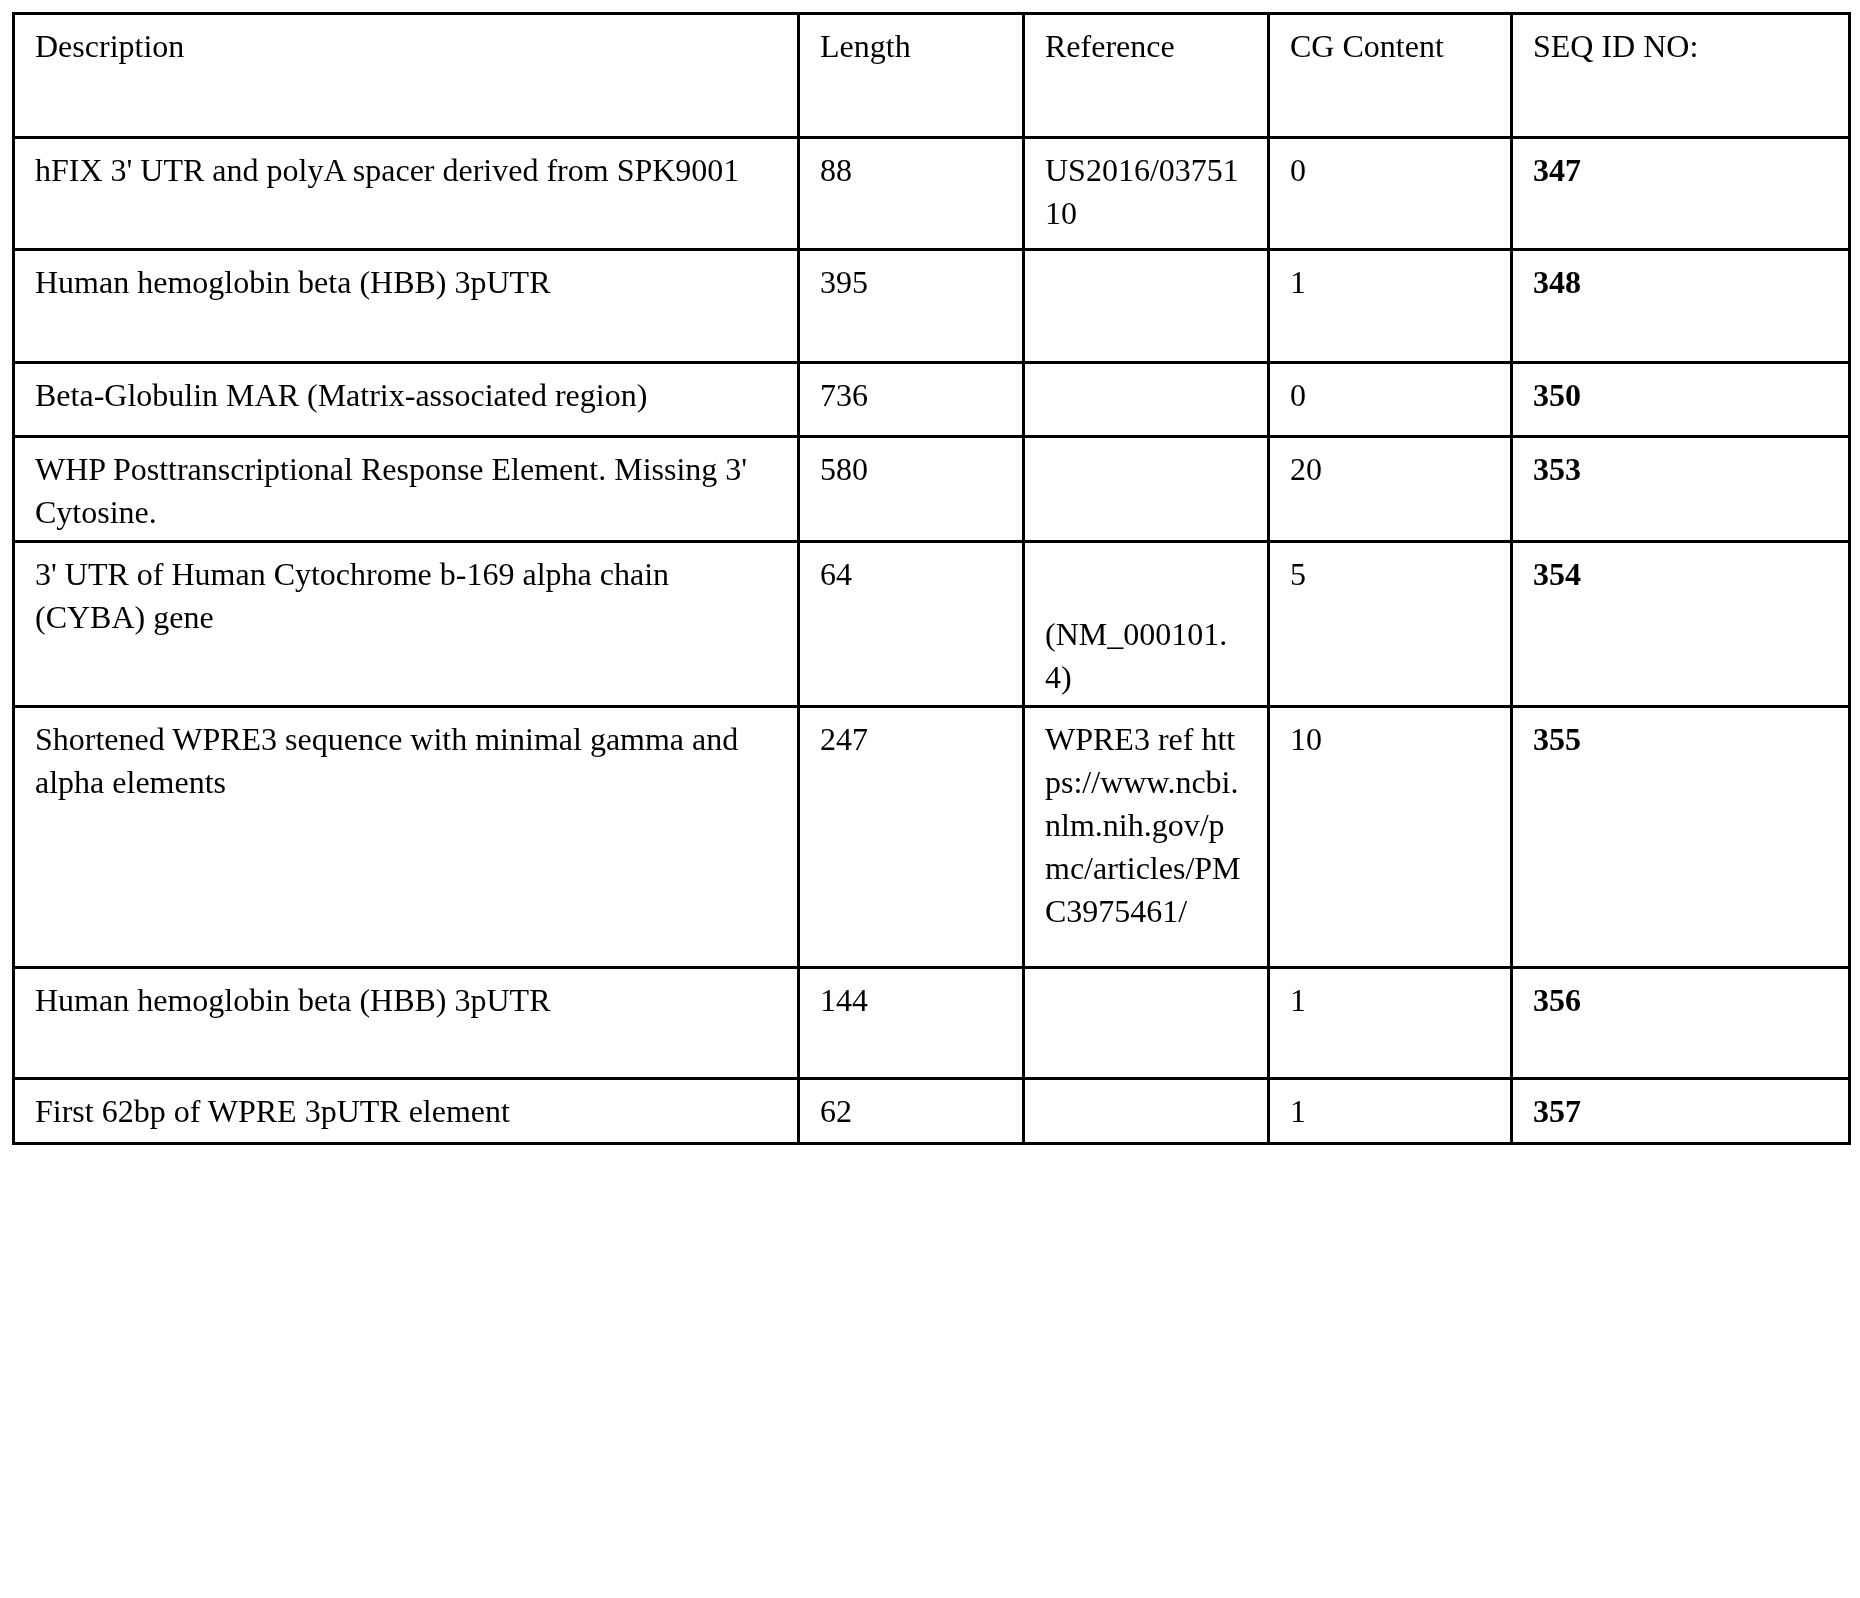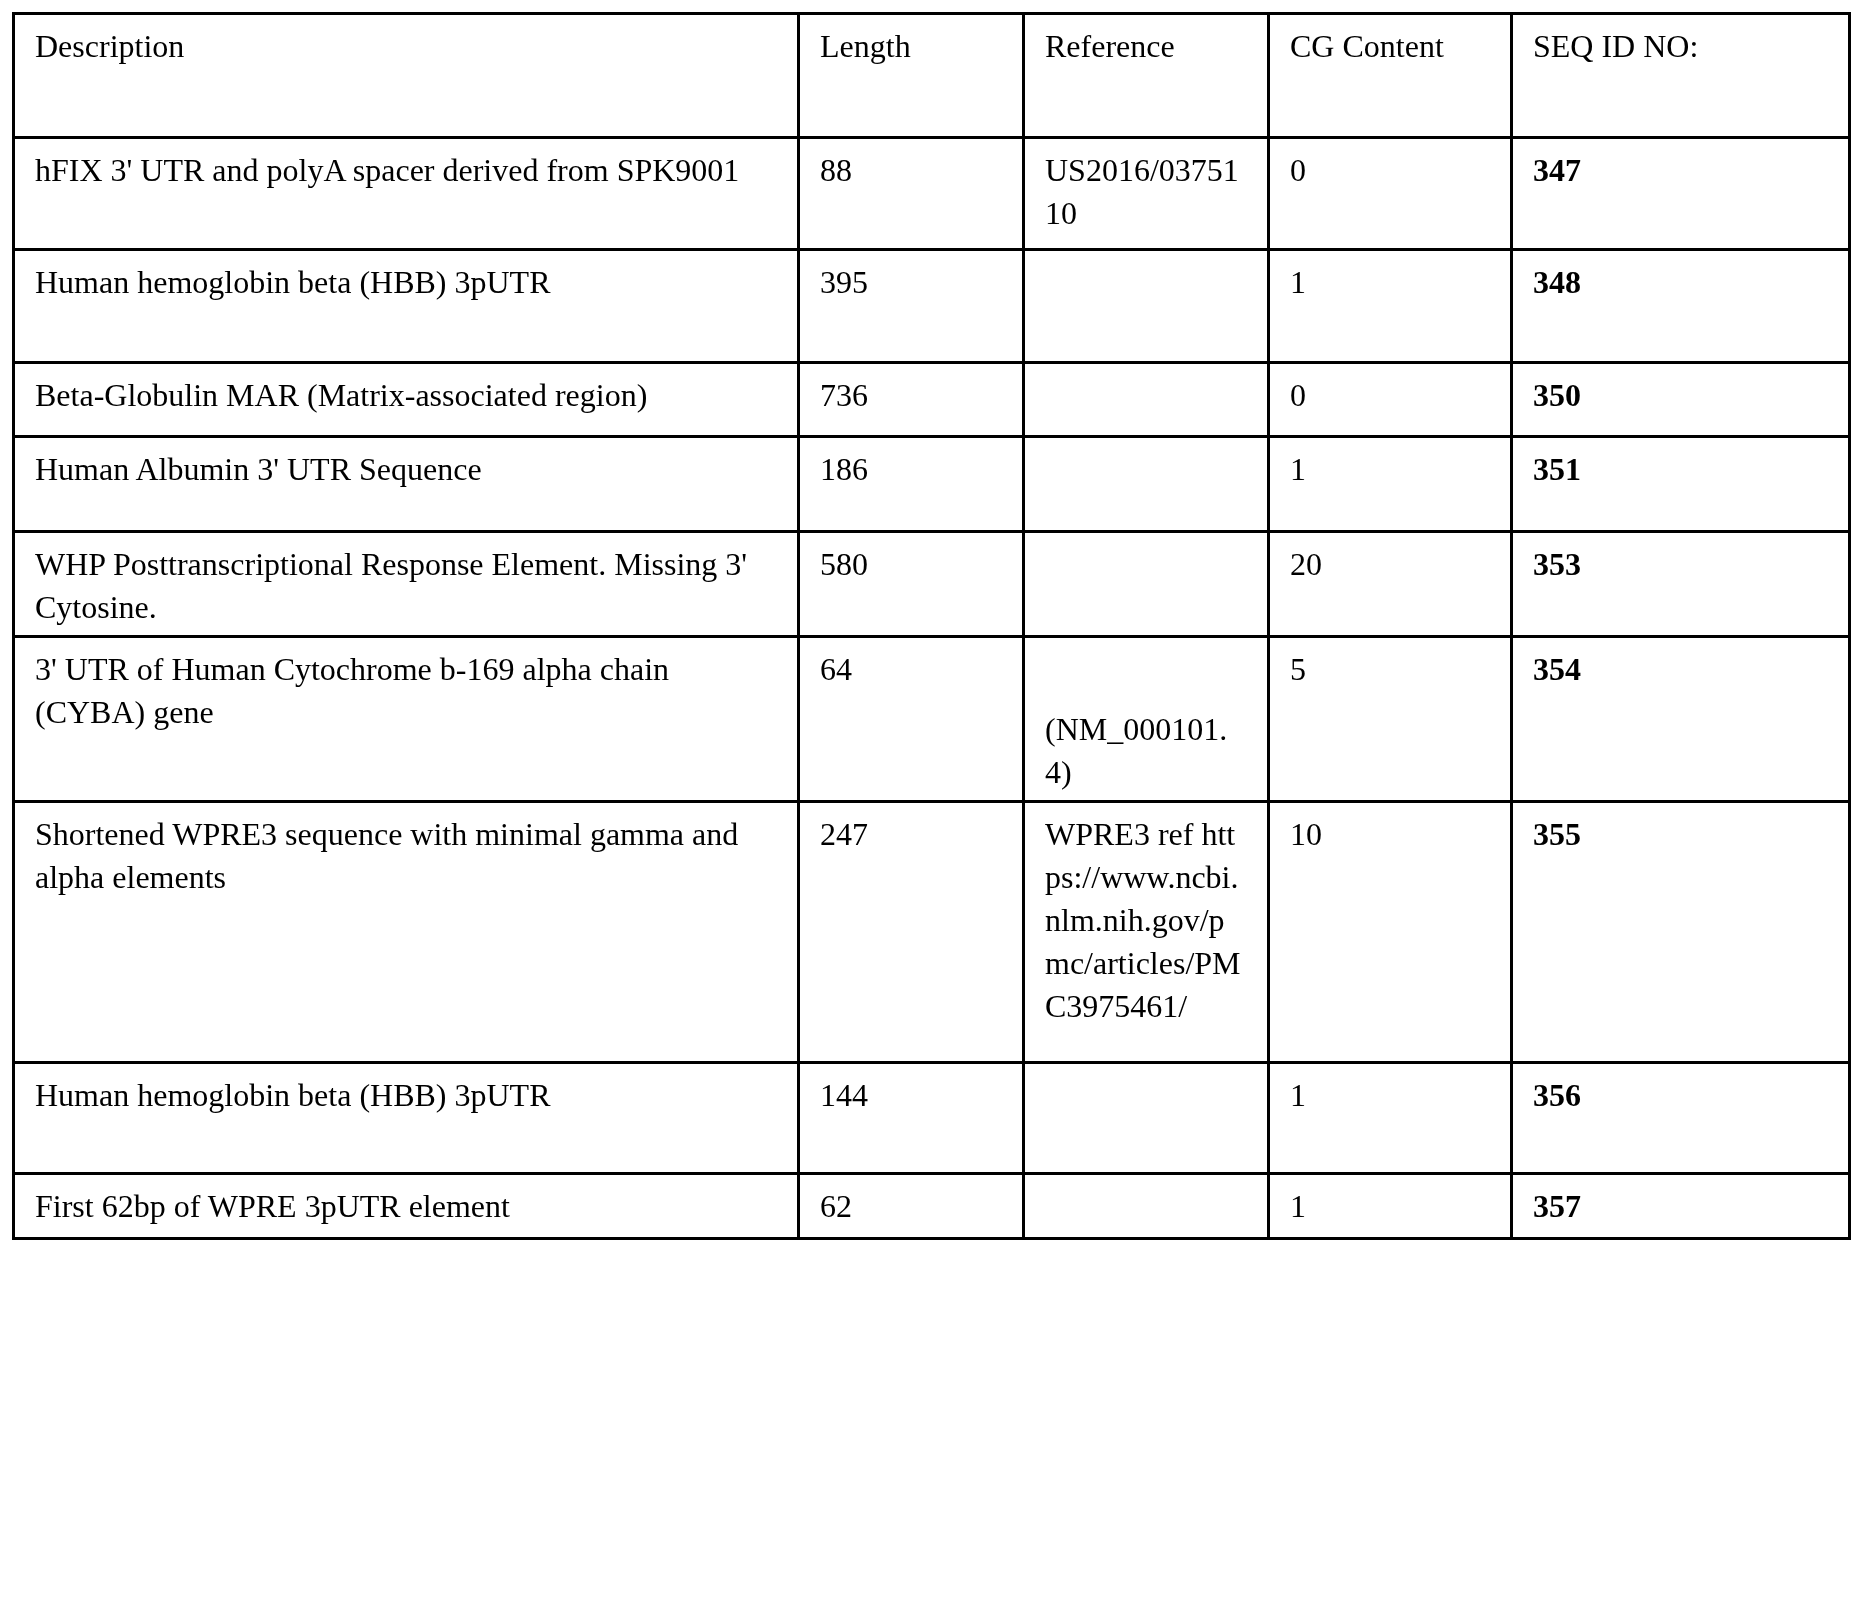--- a/index.html
+++ b/index.html
@@ -48,27 +48,20 @@
       <td>1</td>
       <td class="seq">348</td>
     </tr>
     <tr style="height:74px">
       <td class="desc">Beta-Globulin MAR (Matrix-associated region)</td>
       <td>736</td>
       <td></td>
       <td>0</td>
       <td class="seq">350</td>
     </tr>
-    <tr style="height:95px">
-      <td class="desc">Human Albumin 3' UTR Sequence</td>
-      <td>186</td>
-      <td></td>
-      <td>1</td>
-      <td class="seq">351</td>
-    </tr>
     <tr style="height:93px">
       <td class="desc">WHP Posttranscriptional Response Element. Missing 3' Cytosine.</td>
       <td>580</td>
       <td></td>
       <td>20</td>
       <td class="seq">353</td>
     </tr>
     <tr style="height:132px">
       <td class="desc">3' UTR of Human Cytochrome b-169 alpha chain (CYBA) gene</td>
       <td>64</td>

